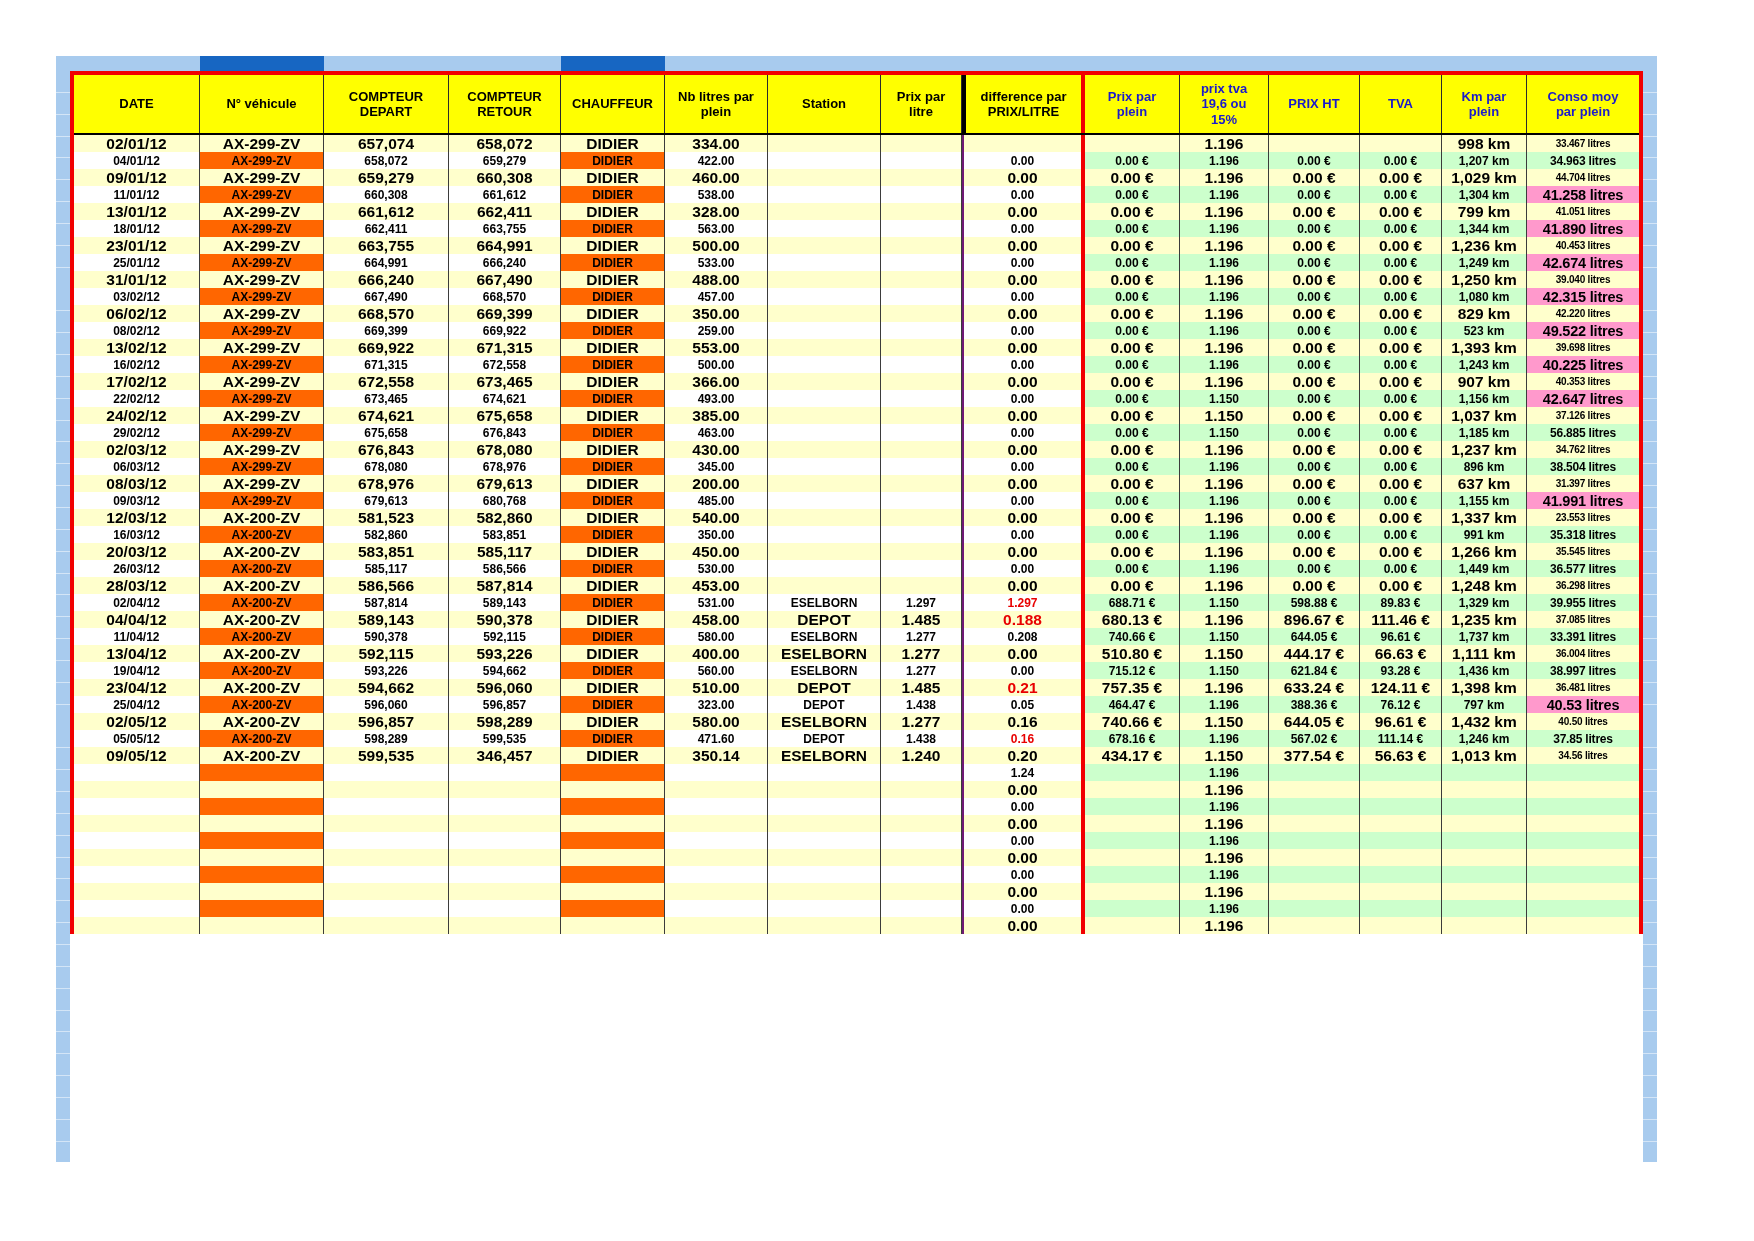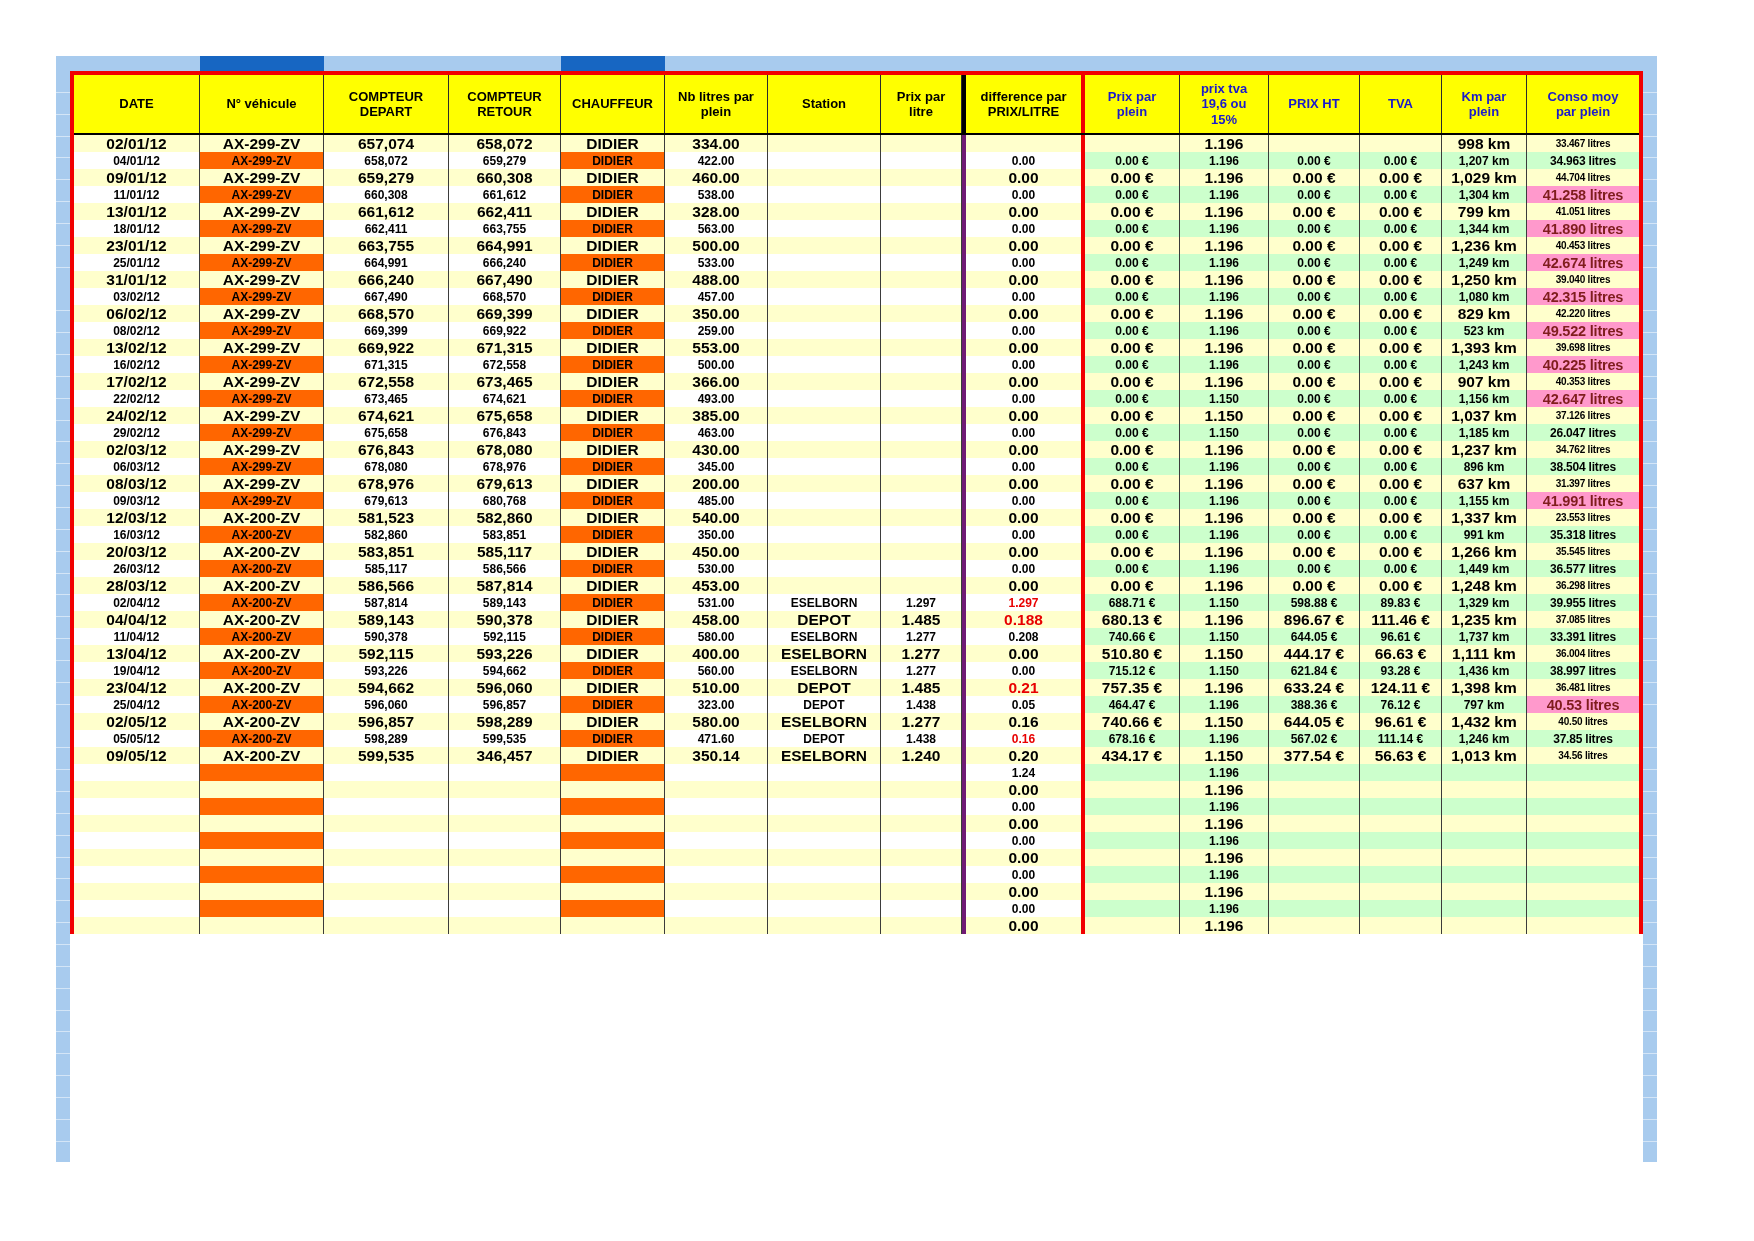--- a/index.html
+++ b/index.html
@@ -28,29 +28,29 @@
     display:flex;align-items:center;justify-content:center;text-align:center;
     font-size:13px;font-weight:bold;line-height:1.18;white-space:pre-line;color:#000;padding:0 2px;}
   .hcell.blue{color:#1A1ACC;}
   .hcell.c8{border-left:4px solid #000000;border-right:4px solid #F10000;}
   .hcell.c14{border-right:none;}
 
   .row{height:17px;}
   .cell{box-sizing:border-box;border-right:1px solid #3b3b3b;overflow:hidden;
     display:flex;align-items:center;justify-content:center;white-space:nowrap;
     font-weight:bold;color:#000;}
-  .cell.c8{border-left:4px solid #701a75;border-right:4px solid #F10000;}
+  .cell.c8{border-left:2px solid #701a75;border-right:4px solid #F10000;}
   .cell.c14{border-right:none;letter-spacing:-0.2px;}
   .row.bold .cell{background:#FFFFCC;font-size:15.5px;}
   .row.bold .cell.c14{font-size:10px;}
   .row.small .cell{background:#FFFFFF;font-size:12px;}
   .row.small .cell.orange{background:#FF6600;}
   .row.small .cell.green{background:#CCFFCC;}
   .cell.redtext{color:#E80000;}
-  .cell.pink{background:#FF99CC !important;color:#7f1d1d;font-size:14.5px !important;}
+  .cell.pink{background:#FF99CC !important;color:#000000;font-size:14.5px !important;}
 </style>
 </head>
 <body>
 
 <div class="canvas">
   <div class="band-top"></div>
   <div class="strip-left"></div>
   <div class="strip-right"></div>
   <div class="sel-rect sel-veh"></div>
   <div class="sel-rect sel-drv"></div>
@@ -381,21 +381,21 @@
           <div class="cell c4 orange">DIDIER</div>
           <div class="cell c5">463.00</div>
           <div class="cell c6"></div>
           <div class="cell c7"></div>
           <div class="cell c8">0.00</div>
           <div class="cell c9 green">0.00 €</div>
           <div class="cell c10 green">1.150</div>
           <div class="cell c11 green">0.00 €</div>
           <div class="cell c12 green">0.00 €</div>
           <div class="cell c13 green">1,185 km</div>
-          <div class="cell c14 green">26.047 litres</div>
+          <div class="cell c14 green">56.885 litres</div>
         </div>
         <div class="row bold">
           <div class="cell c0">02/03/12</div>
           <div class="cell c1">AX-299-ZV</div>
           <div class="cell c2">676,843</div>
           <div class="cell c3">678,080</div>
           <div class="cell c4">DIDIER</div>
           <div class="cell c5">430.00</div>
           <div class="cell c6"></div>
           <div class="cell c7"></div>

